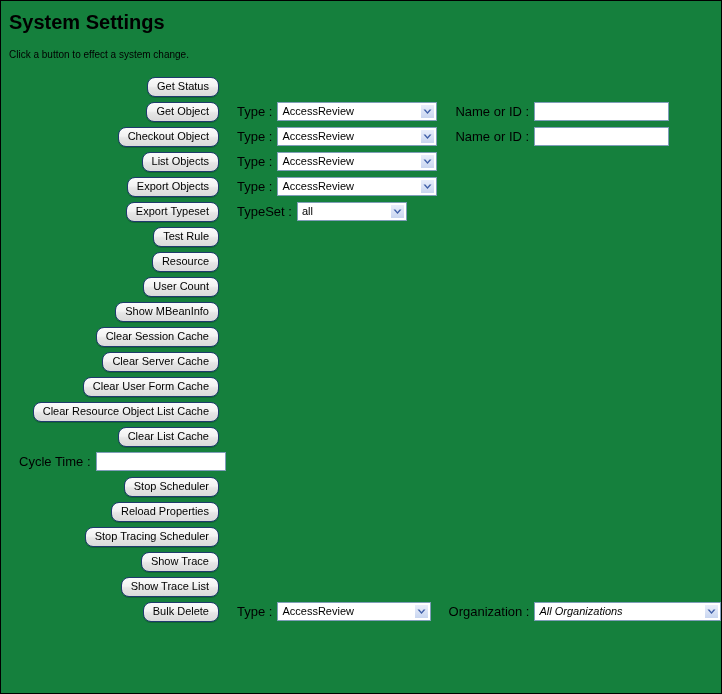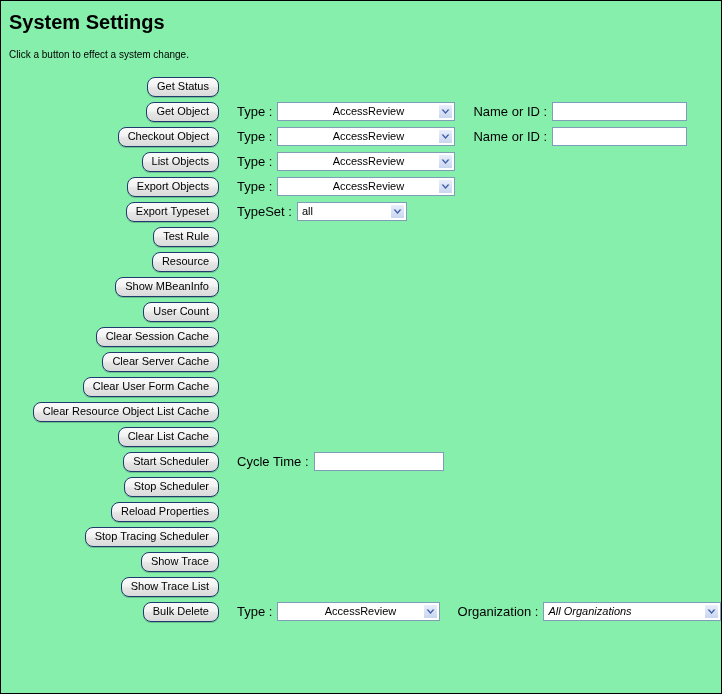--- a/index.html
+++ b/index.html
@@ -9,21 +9,21 @@
   }
   body {
     font-family: "Liberation Sans", sans-serif;
   }
   .page-frame {
     position: relative;
     width: 722px;
     height: 694px;
     box-sizing: border-box;
     border: 1px solid #000000;
-    background: #86efac;
+    background: #15803d;
     overflow: hidden;
   }
   .page-title {
     font-size: 20px;
     font-weight: bold;
     color: #000000;
     margin: 10px 0 0 8px;
     letter-spacing: 0px;
   }
   .page-intro {
@@ -91,21 +91,21 @@
     width: 15px;
     height: 15px;
     background: linear-gradient(to bottom, #e9eefb 0%, #c9d6f0 100%);
     border: 1px solid #ffffff;
     box-sizing: border-box;
     display: flex;
     align-items: center;
     justify-content: center;
   }
   .sel .sel-arrow svg { display: block; }
-  .sel-w-type { width: 178px; text-align: center; }
+  .sel-w-type { width: 160px; }
   .sel-w-typeset { width: 110px; }
   .sel-w-org { width: 195px; font-style: italic; }
   .txt {
     height: 19px;
     width: 135px;
     box-sizing: border-box;
     border: 1px solid #7f9db9;
     background: #ffffff;
     font-size: 11px;
     font-family: "Liberation Sans", sans-serif;
@@ -208,30 +208,30 @@
           <button class="btn" type="button">Test Rule</button>
         </div>
       </div>
       <div class="row">
         <div class="btn-col">
           <button class="btn" type="button">Resource</button>
         </div>
       </div>
       <div class="row">
         <div class="btn-col">
+          <button class="btn" type="button">User Count</button>
+        </div>
+      </div>
+      <div class="row">
+        <div class="btn-col">
           <button class="btn" type="button">Show MBeanInfo</button>
         </div>
       </div>
       <div class="row">
         <div class="btn-col">
-          <button class="btn" type="button">User Count</button>
-        </div>
-      </div>
-      <div class="row">
-        <div class="btn-col">
           <button class="btn" type="button">Clear Session Cache</button>
         </div>
       </div>
       <div class="row">
         <div class="btn-col">
           <button class="btn" type="button">Clear Server Cache</button>
         </div>
       </div>
       <div class="row">
         <div class="btn-col">
@@ -242,23 +242,20 @@
         <div class="btn-col">
           <button class="btn" type="button">Clear Resource Object List Cache</button>
         </div>
       </div>
       <div class="row">
         <div class="btn-col">
           <button class="btn" type="button">Clear List Cache</button>
         </div>
       </div>
       <div class="row">
-        <div class="btn-col">
-          <button class="btn" type="button">Start Scheduler</button>
-        </div>
         <span class="field-label">Cycle Time :</span>
         <input type="text" class="txt txt-cycle" style="">
       </div>
       <div class="row">
         <div class="btn-col">
           <button class="btn" type="button">Stop Scheduler</button>
         </div>
       </div>
       <div class="row">
         <div class="btn-col">

